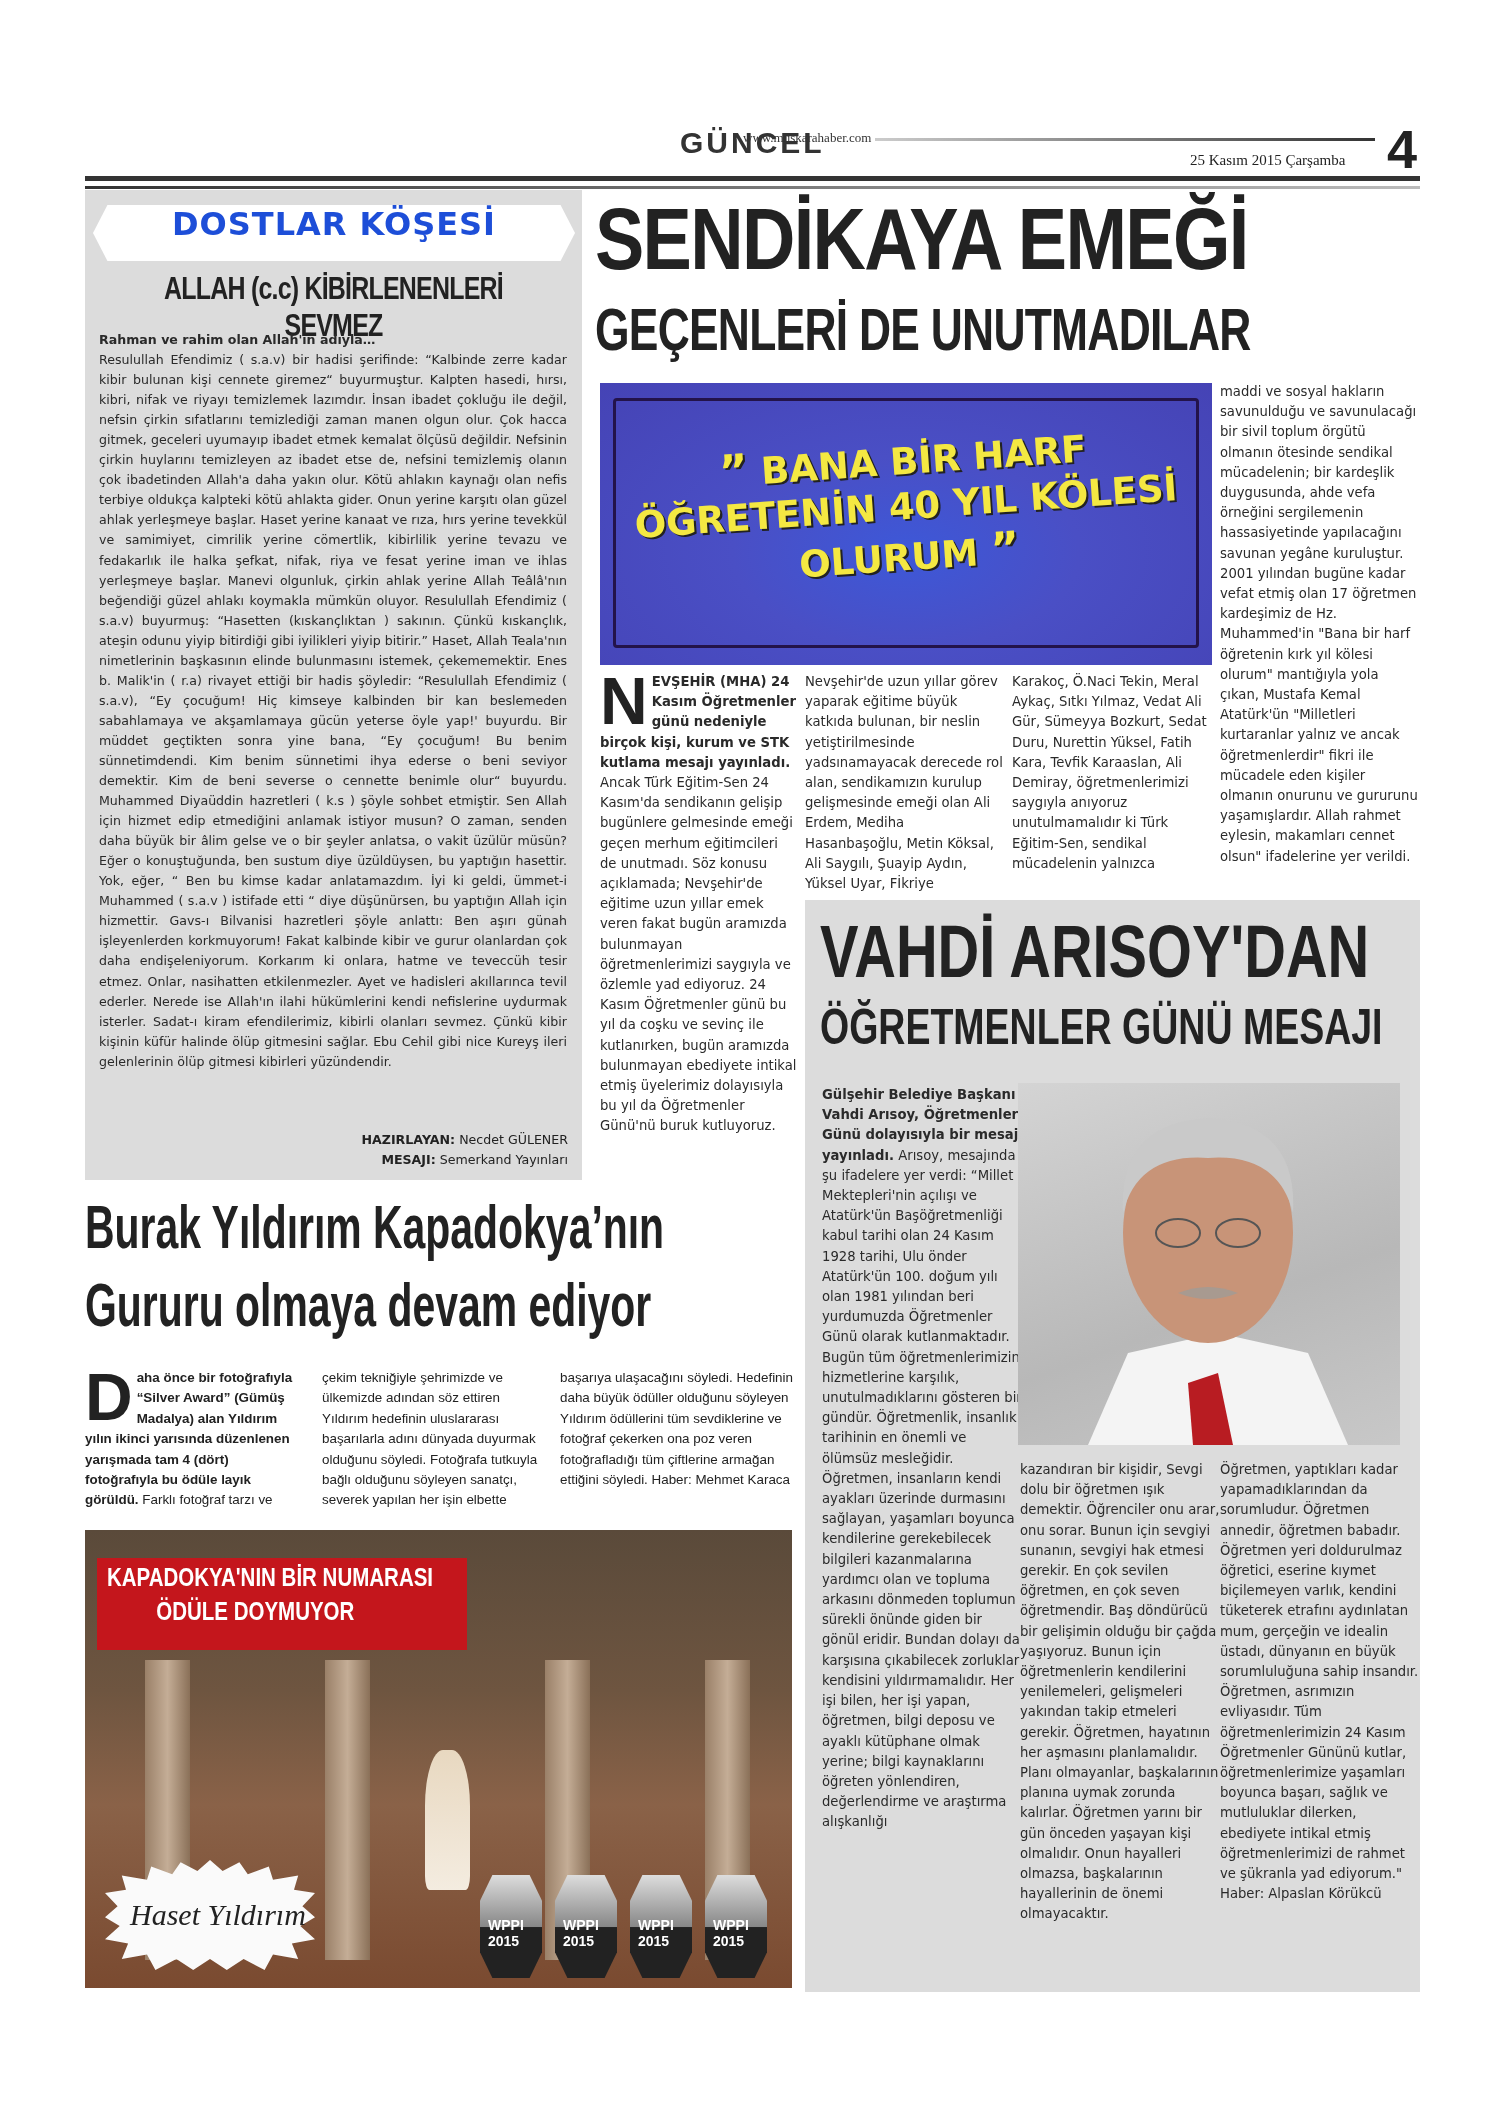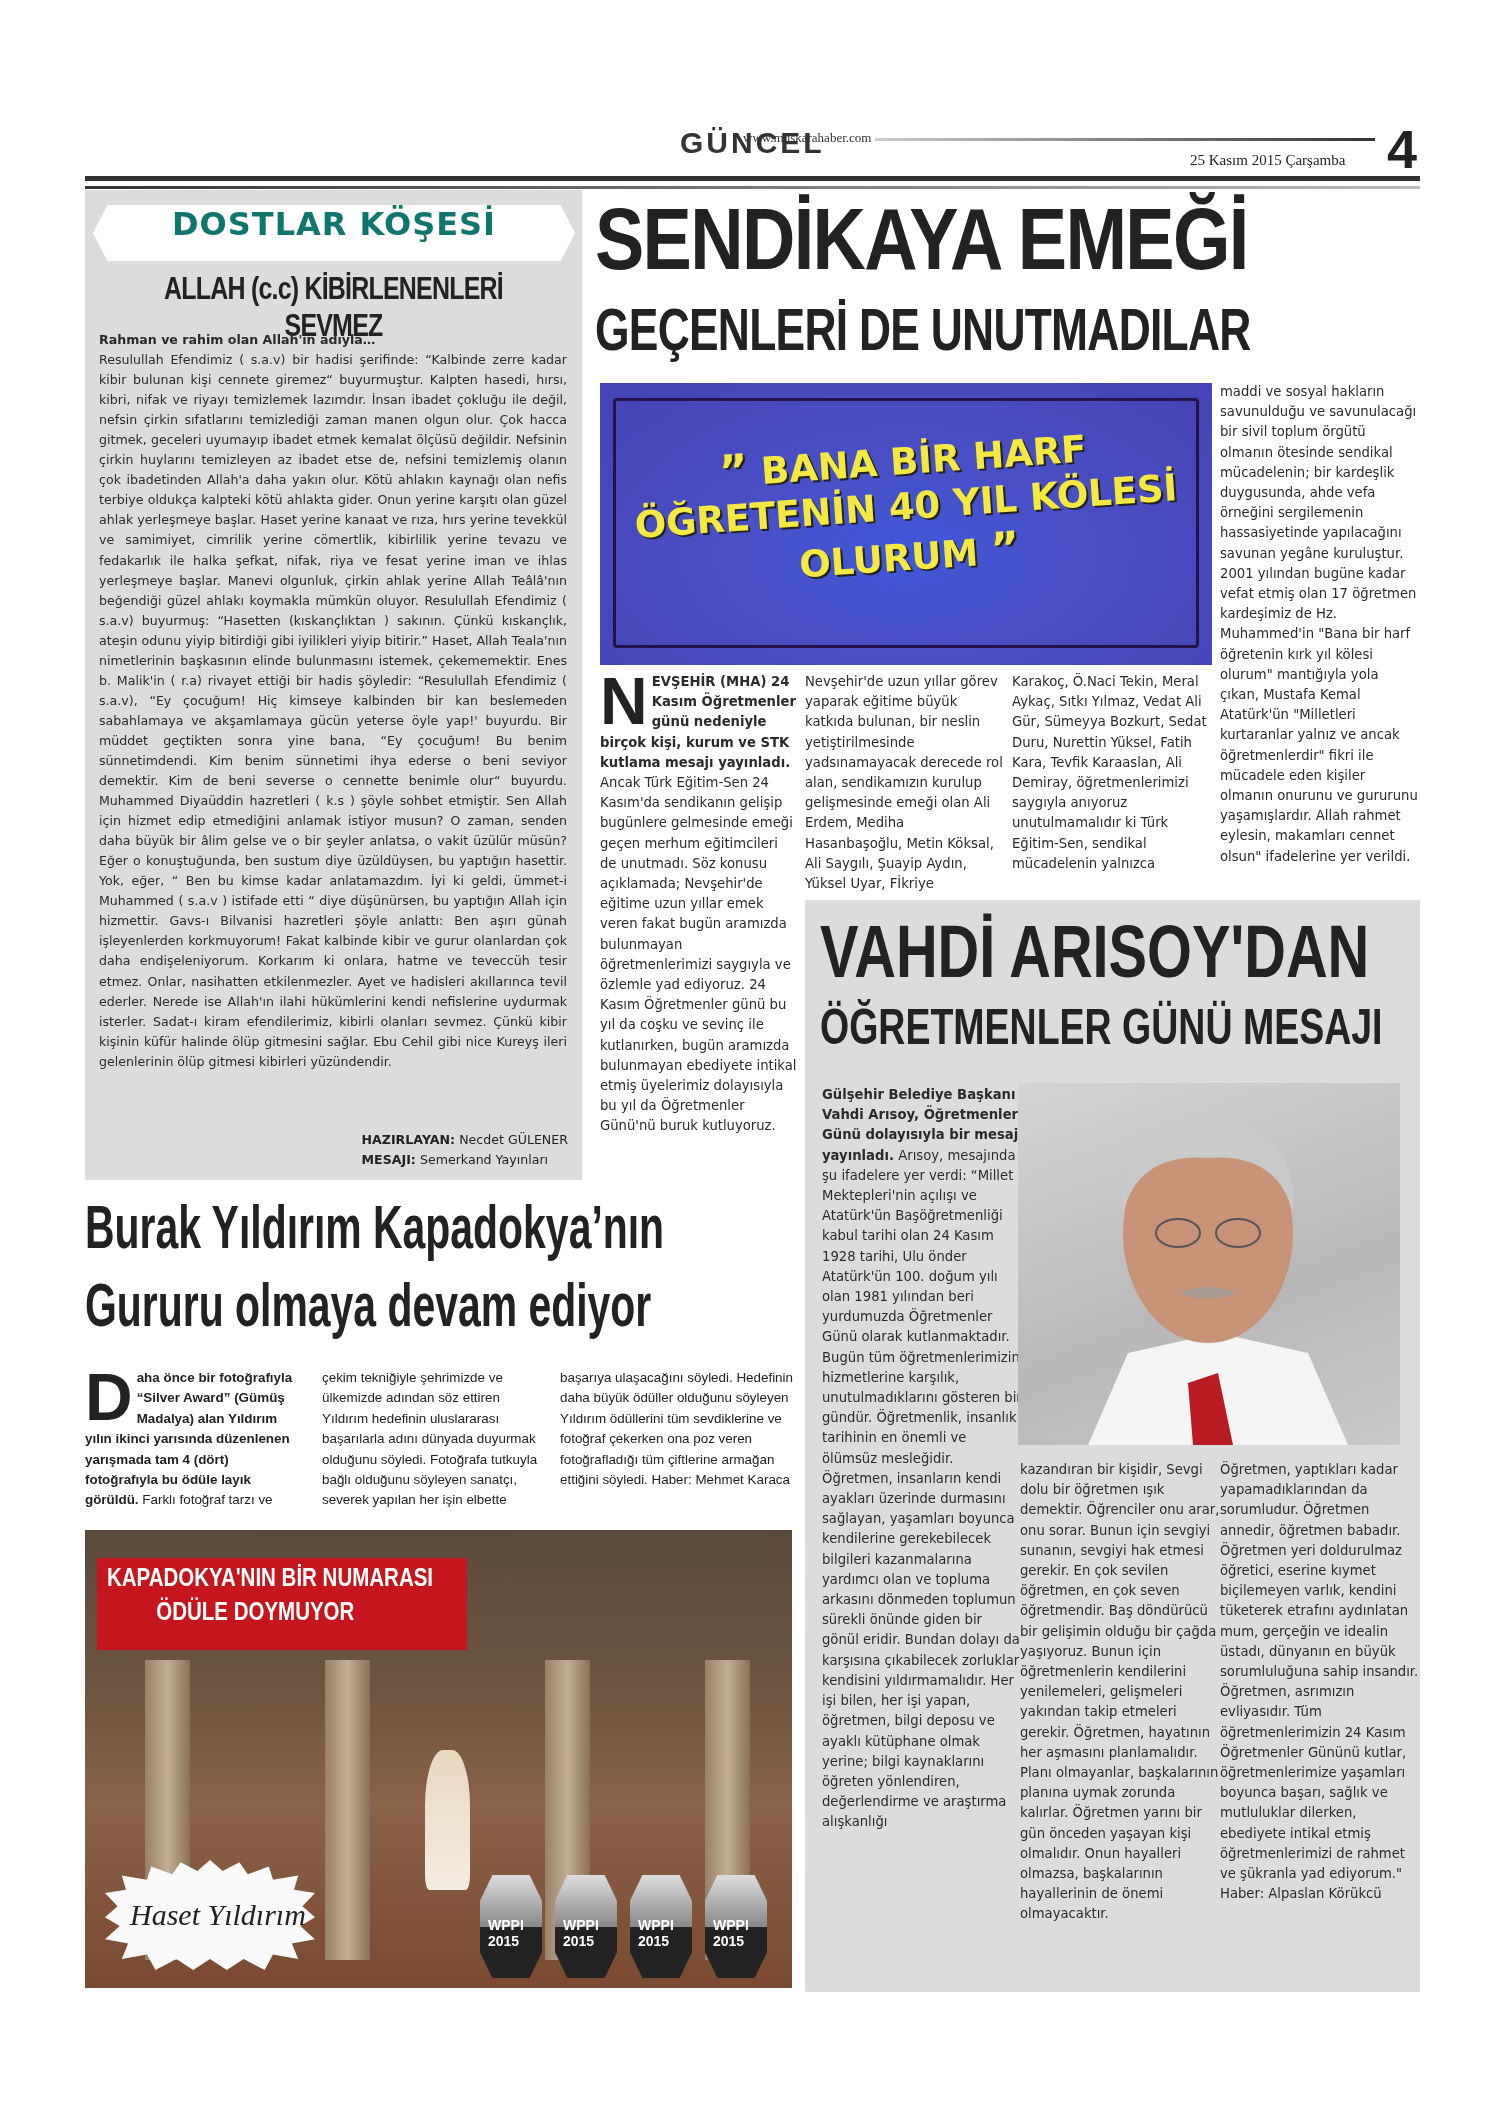--- a/index.html
+++ b/index.html
@@ -17,25 +17,25 @@
 .guncel{left:595px;top:14px;font:900 30px "Liberation Sans",sans-serif;letter-spacing:3px;color:#333}
 .guncel-url{left:658px;top:18px;font:13px "Liberation Serif",serif;color:#333}
 .guncel-line{left:790px;top:26px;width:500px;height:3px;background:linear-gradient(90deg,#ccc,#333)}
 .date{left:1105px;top:40px;font:15px "Liberation Serif",serif;color:#222}
 .page-num{left:1302px;top:6px;font:700 54px "Liberation Sans",sans-serif;color:#222}
 .rule1{left:85px;top:176px;width:1335px;height:5px;background:#333}
 .rule2{left:85px;top:186px;width:1335px;height:3px;background:linear-gradient(90deg,#333,#bbb)}
 
 .dostlar{left:85px;top:190px;width:497px;height:990px;background:#dcdcdc}
 .banner{left:8px;top:15px;width:482px;height:56px;background:#fff;clip-path:polygon(3% 0,97% 0,100% 50%,97% 100%,3% 100%,0 50%)}
-.banner-text{width:100%;text-align:center;line-height:56px;font:900 32px "DejaVu Sans",sans-serif;letter-spacing:1px;color:#0f766e}
+.banner-text{width:100%;text-align:center;line-height:56px;font:900 32px "DejaVu Sans",sans-serif;letter-spacing:1px;color:#1d4ed8}
 .dostlar-title{left:0;top:80px;width:497px;text-align:center;font:700 32px "Liberation Sans",sans-serif;transform:scaleX(.78);color:#222;letter-spacing:-1px}
 .dostlar-body{left:14px;top:140px;width:468px;font:12.6px/20.05px "DejaVu Sans",sans-serif;text-align:justify;color:#2a2a2a}
 .dostlar-lead{font-weight:700}
-.credits{right:14px;top:940px;text-align:left;font:12.6px/20px "DejaVu Sans",sans-serif}
+.credits{right:14px;top:940px;text-align:right;font:12.6px/20px "DejaVu Sans",sans-serif}
 .credits b{font-weight:700}
 
 .sendika-h1{left:595px;top:195px;width:830px;font:900 88px/88px "Liberation Sans",sans-serif;letter-spacing:-2px;transform-origin:left top;transform:scaleX(.84);color:#222;white-space:nowrap}
 .sendika-h2{left:595px;top:300px;width:830px;font:900 60px/60px "Liberation Sans",sans-serif;letter-spacing:-1px;transform-origin:left top;transform:scaleX(.74);color:#222;white-space:nowrap}
 .quote-img{left:600px;top:383px;width:612px;height:282px;background:radial-gradient(ellipse at 50% 60%,#3d58d8 0,#4a4fc5 40%,#4543b5 100%)}
 .quote-frame{left:13px;top:15px;width:586px;height:250px;border:3px solid #23134a;border-radius:4px}
 .quote-text{left:0;top:50px;width:612px;text-align:center;font:900 37px/45px "DejaVu Sans",sans-serif;color:#f4e842;text-shadow:2px 2px 0 #222;transform:rotate(-4deg)}
 .quote-mark{font:900 44px "DejaVu Sans",sans-serif;color:#f4e842;text-shadow:2px 2px 0 #222}
 .col{font:13.2px/20.2px "DejaVu Sans",sans-serif;color:#2a2a2a}
 .col-r1{left:1220px;top:382px;width:200px}

